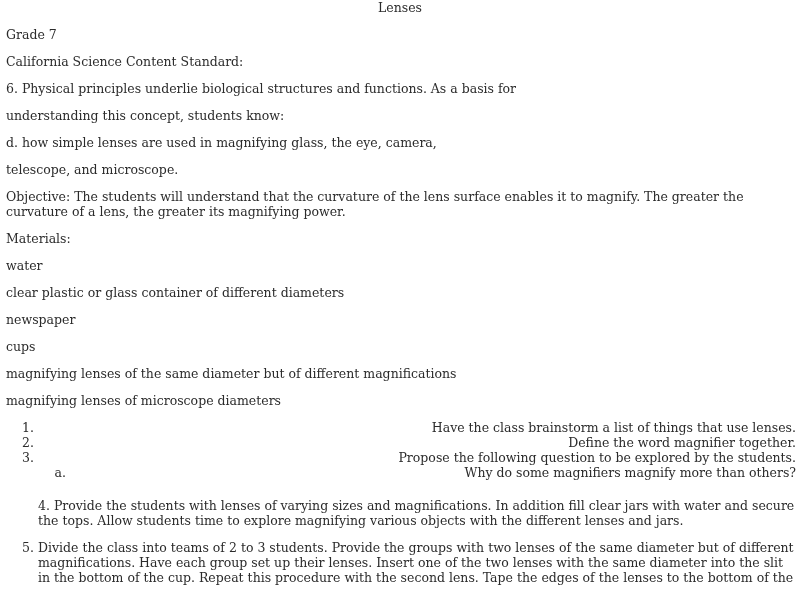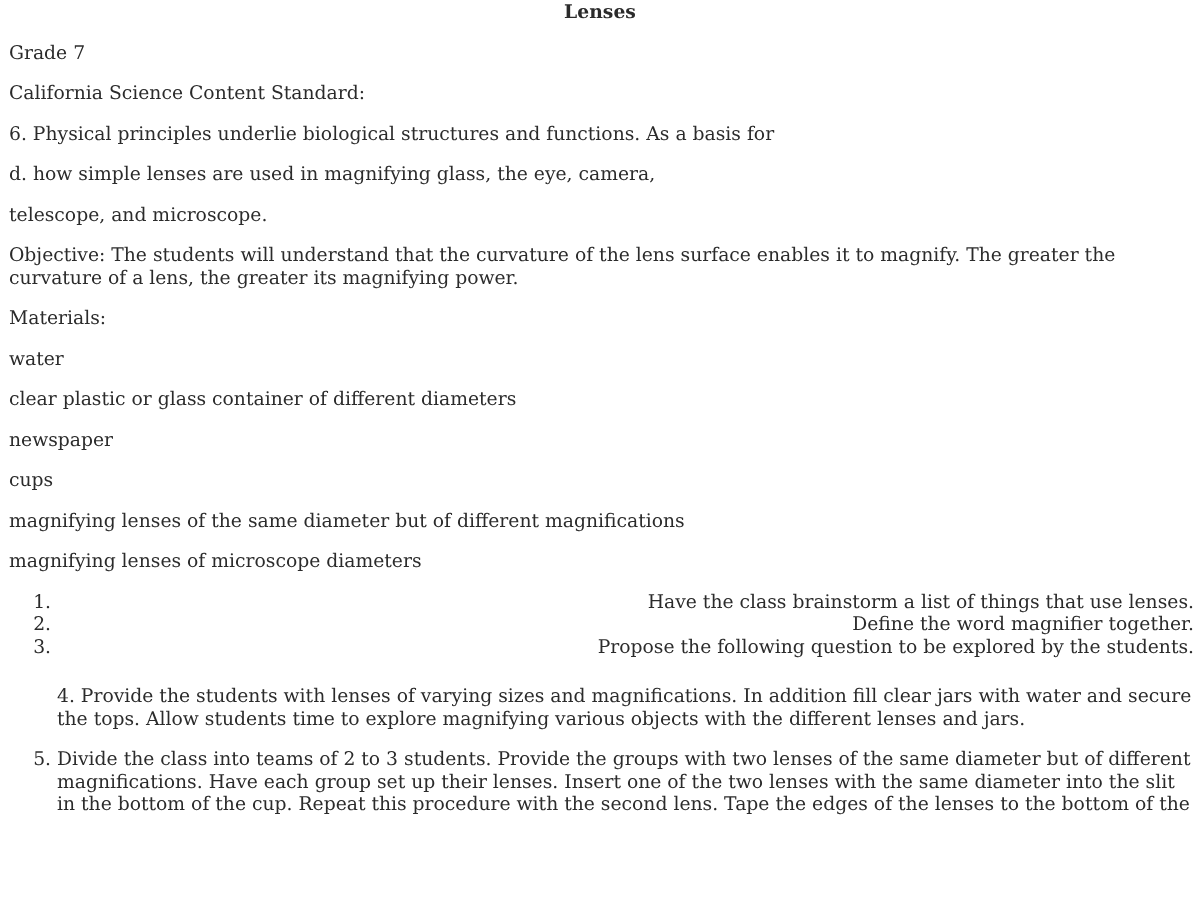--- a/index.html
+++ b/index.html
@@ -22,21 +22,21 @@
       left: 6px;
       top: 0;
       width: 790px;
     }
     .title {
       text-align: center;
       margin: 0;
       padding-top: 0px;
       height: 15px;
       font-size: 12.5px;
-      font-weight: bold;
+      font-weight: normal;
       width: 788px;
     }
     .para {
       margin: 0;
       margin-top: 12px;
     }
     .para.first { margin-top: 12px; }
     ol.steps {
       margin: 12px 0 0 0;
       padding-left: 32px;
@@ -60,37 +60,41 @@
   </style>
 </head>
 <body>
 
 <div class="doc">
   <h1 class="title">Lenses</h1>
 
   <p class="para first">Grade 7</p>
   <p class="para">California Science Content Standard:</p>
   <p class="para">6. Physical principles underlie biological structures and functions. As a basis for</p>
+  <p class="para">understanding this concept, students know:</p>
   <p class="para">d. how simple lenses are used in magnifying glass, the eye, camera,</p>
   <p class="para">telescope, and microscope.</p>
 
   <p class="para">Objective: The students will understand that the curvature of the lens surface enables it to magnify. The greater the curvature of a lens, the greater its magnifying power.</p>
 
   <p class="para">Materials:</p>
   <p class="para">water</p>
   <p class="para">clear plastic or glass container of different diameters</p>
   <p class="para">newspaper</p>
   <p class="para">cups</p>
   <p class="para">magnifying lenses of the same diameter but of different magnifications</p>
   <p class="para">magnifying lenses of microscope diameters</p>
 
   <ol class="steps">
     <li><span>Have the class brainstorm a list of things that use lenses.</span></li>
     <li><span>Define the word magnifier together.</span></li>
     <li><span>Propose the following question to be explored by the students.</span>
+      <ol class="sub">
+        <li><span>Why do some magnifiers magnify more than others?</span></li>
+      </ol>
     </li>
   </ol>
 
   <p class="step4">4. Provide the students with lenses of varying sizes and magnifications. In addition fill clear jars with water and secure the tops. Allow students time to explore magnifying various objects with the different lenses and jars.</p>
 
   <ol class="steps2" start="5">
     <li><span>Divide the class into teams of 2 to 3 students. Provide the groups with two lenses of the same diameter but of different magnifications. Have each group set up their lenses. Insert one of the two lenses with the same diameter into the slit in the bottom of the cup. Repeat this procedure with the second lens. Tape the edges of the lenses to the bottom of the</span></li>
   </ol>
 </div>
 

